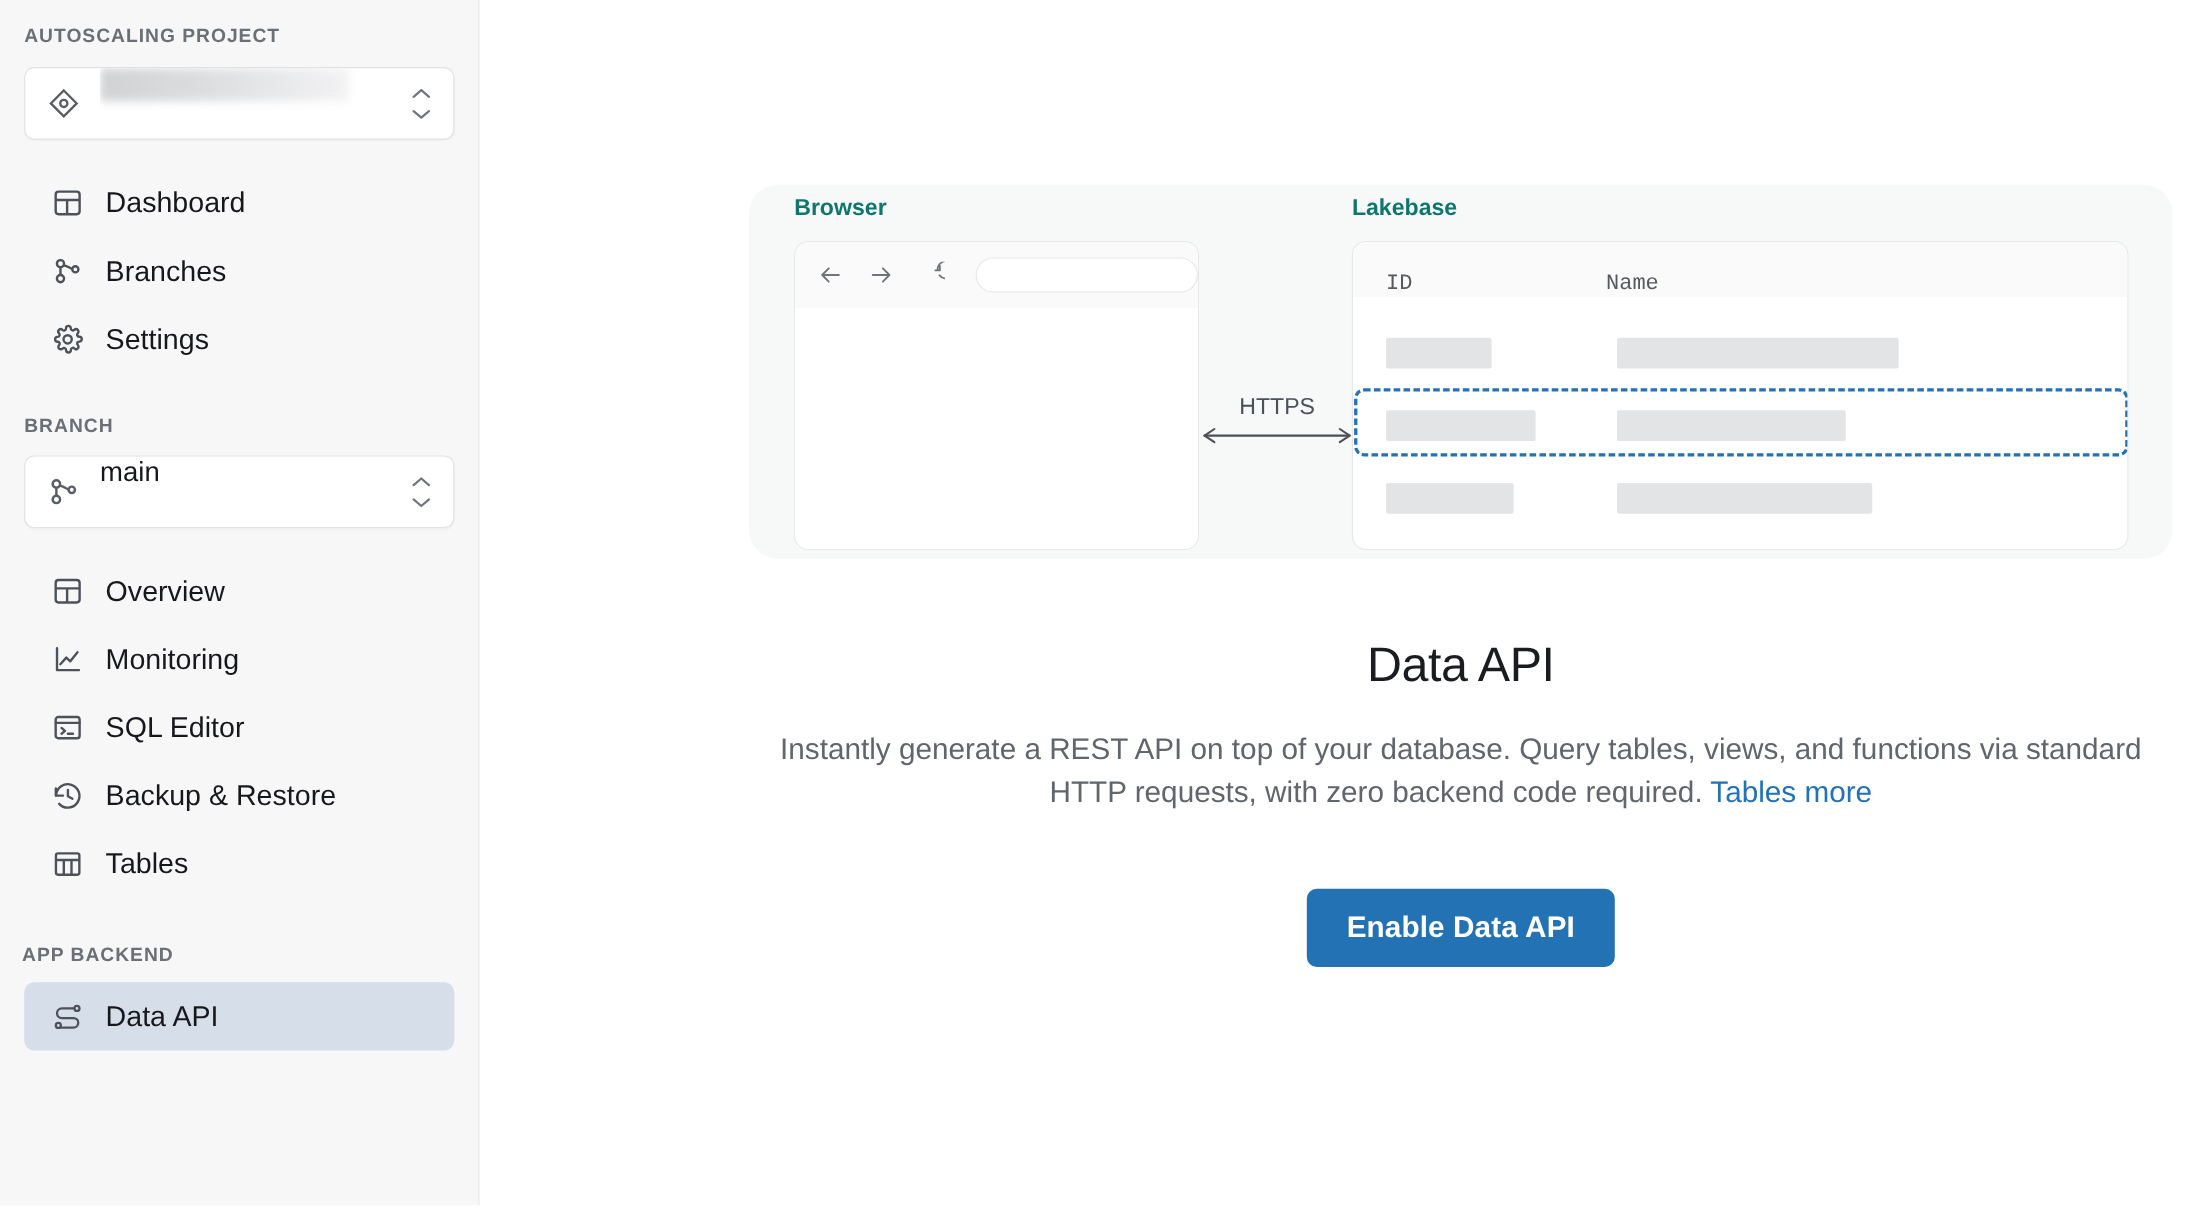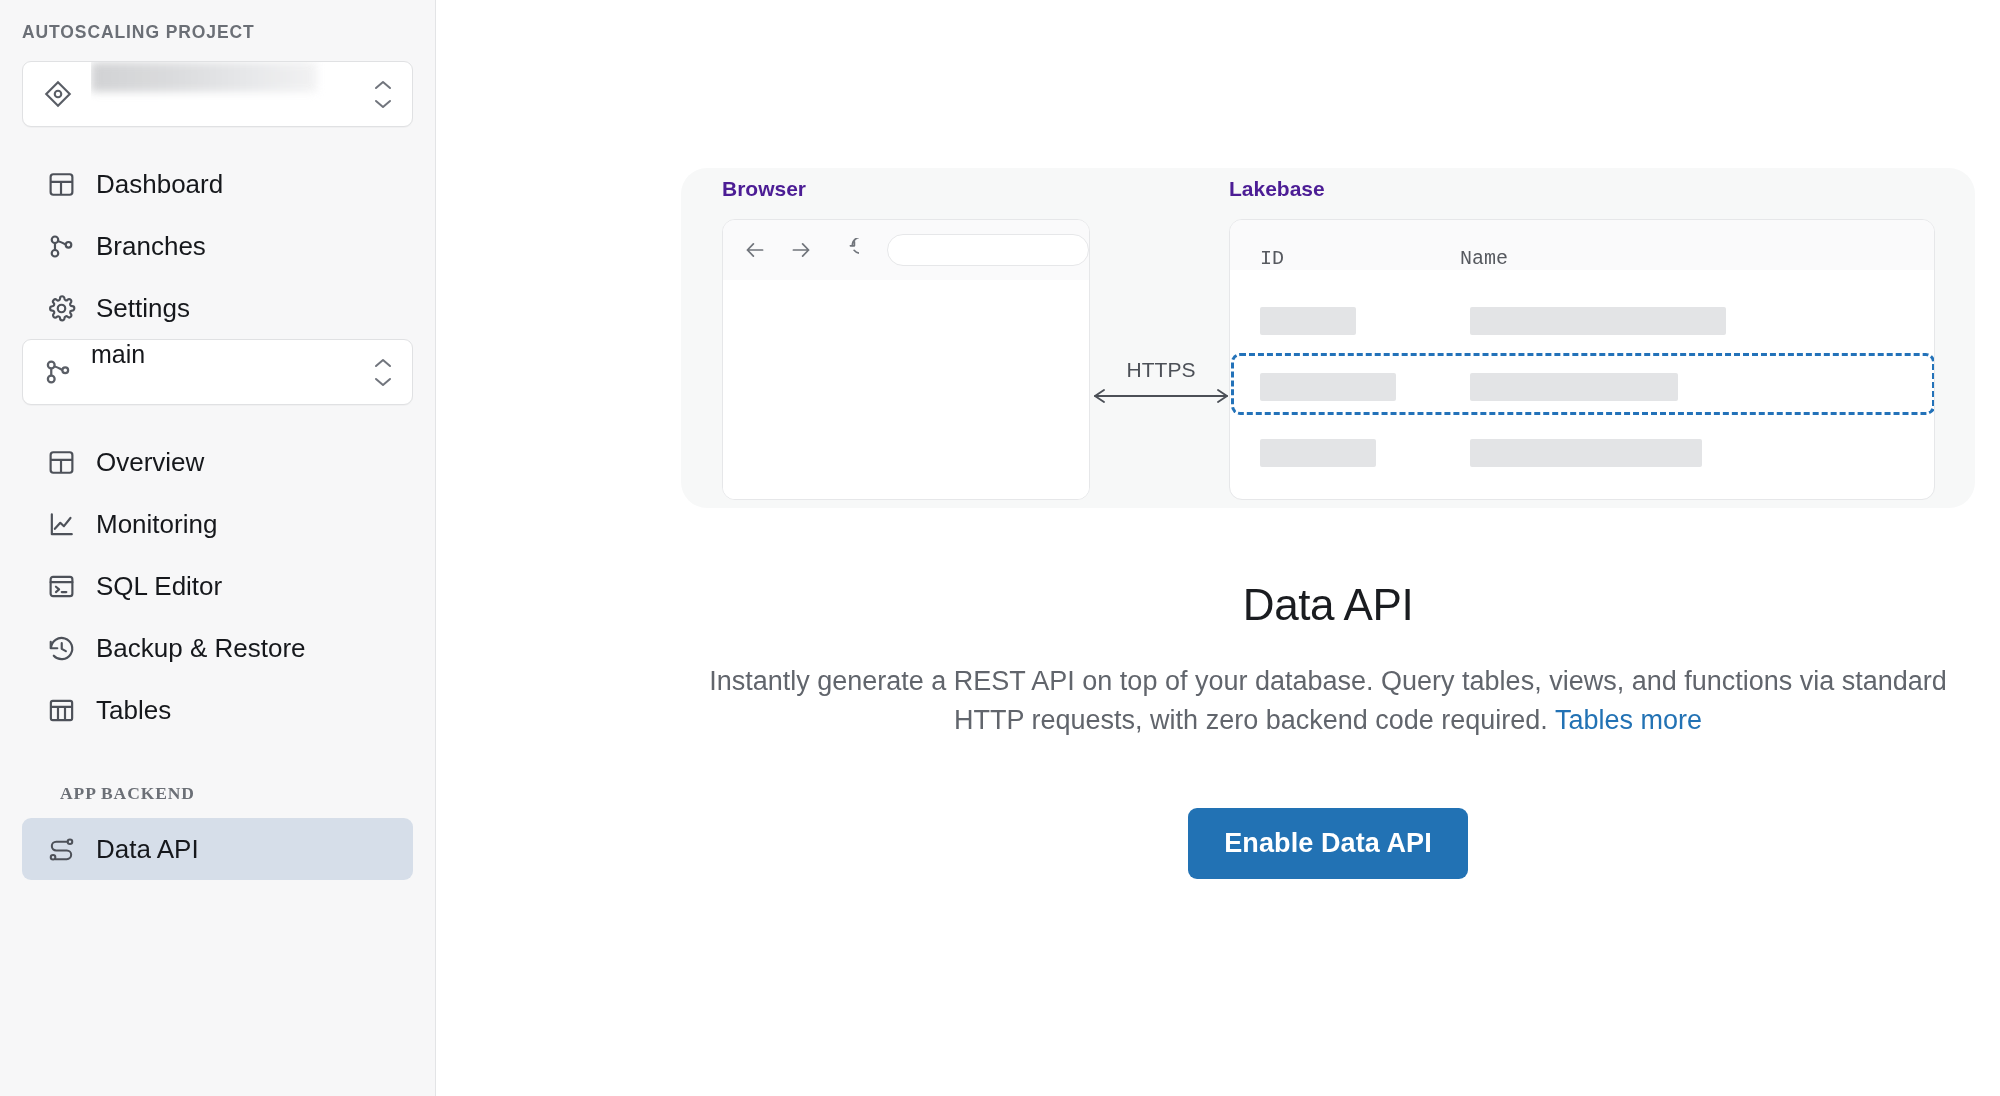--- a/index.html
+++ b/index.html
@@ -35,21 +35,21 @@
   .section-label {
     font-size: 17.5px;
     font-weight: 700;
     letter-spacing: 0.9px;
     color: #6B6F76;
     padding-left: 22px;
     margin-bottom: 18px;
     text-transform: uppercase;
   }
   .section-label.branch-label { padding-left: 22px; margin-top: 38px; margin-bottom: 16px;}
-  .section-label.backend-label { padding-left: 60px; margin-top: 42px; margin-bottom: 14px; font-family: Liberation Serif, serif;}
+  .section-label.backend-label { padding-left: 20px; margin-top: 42px; margin-bottom: 14px;}
 
   .selector {
     margin: 0 22px;
     height: 66px;
     background: #ffffff;
     border: 1px solid #E0E1E3;
     border-radius: 9px;
     display: flex;
     padding: 0 16px 0 18px;
     box-shadow: 0 1px 1px rgba(0,0,0,0.03);
@@ -123,21 +123,21 @@
     width: 1294px;     
     height: 340px;
     background: #F7F8F8;
     border-radius: 26px;
   }
 
   .panel-caption {
     position: absolute;
     font-size: 21px;
     font-weight: 700;
-    color: #4c1d95;
+    color: #0f766e;
   }
 
   
   #browser-card {
     position: absolute;
     left: 41px;
     top: 51px;
     width: 368px;
     height: 281px;
     background: #ffffff;
@@ -327,20 +327,21 @@
           <svg width="29" height="29" viewBox="0 0 24 24" fill="none" stroke="currentColor" stroke-width="1.8">
             <circle cx="12" cy="12" r="3.1"></circle>
             <path d="M19.3 14.6a1.5 1.5 0 0 0 .3 1.65l.06.06a1.82 1.82 0 1 1-2.58 2.58l-.06-.06a1.5 1.5 0 0 0-1.65-.3 1.5 1.5 0 0 0-.91 1.37v.17a1.82 1.82 0 1 1-3.64 0v-.09A1.5 1.5 0 0 0 9.84 18.6a1.5 1.5 0 0 0-1.65.3l-.06.06a1.82 1.82 0 1 1-2.58-2.58l.06-.06a1.5 1.5 0 0 0 .3-1.65 1.5 1.5 0 0 0-1.37-.91H4.4a1.82 1.82 0 1 1 0-3.64h.09A1.5 1.5 0 0 0 5.86 9.2a1.5 1.5 0 0 0-.3-1.65l-.06-.06A1.82 1.82 0 1 1 8.08 4.9l.06.06a1.5 1.5 0 0 0 1.65.3h.07a1.5 1.5 0 0 0 .91-1.37V3.7a1.82 1.82 0 1 1 3.64 0v.09a1.5 1.5 0 0 0 .91 1.37 1.5 1.5 0 0 0 1.65-.3l.06-.06a1.82 1.82 0 1 1 2.58 2.58l-.06.06a1.5 1.5 0 0 0-.3 1.65v.07a1.5 1.5 0 0 0 1.37.91h.17a1.82 1.82 0 1 1 0 3.64h-.09a1.5 1.5 0 0 0-1.37.91z"></path>
           </svg>
         </span>
         <span class="nav-text">Settings</span>
       </div>
 
     </div>
 
+    <div class="section-label branch-label">BRANCH</div>
 
     <div class="selector">
       <span class="sel-icon">
         <svg width="30" height="30" viewBox="0 0 24 24" fill="none" stroke="currentColor" stroke-width="1.8">
           <circle cx="6.6" cy="6.4" r="2.7"></circle>
           <circle cx="6.6" cy="17.6" r="2.7"></circle>
           <circle cx="17.8" cy="10.6" r="2.3"></circle>
           <path d="M6.6 9.1 V14.9 M9.3 7.6 C12.5 8.4 13.6 9.6 15.5 10.4"></path>
         </svg>
       </span>

